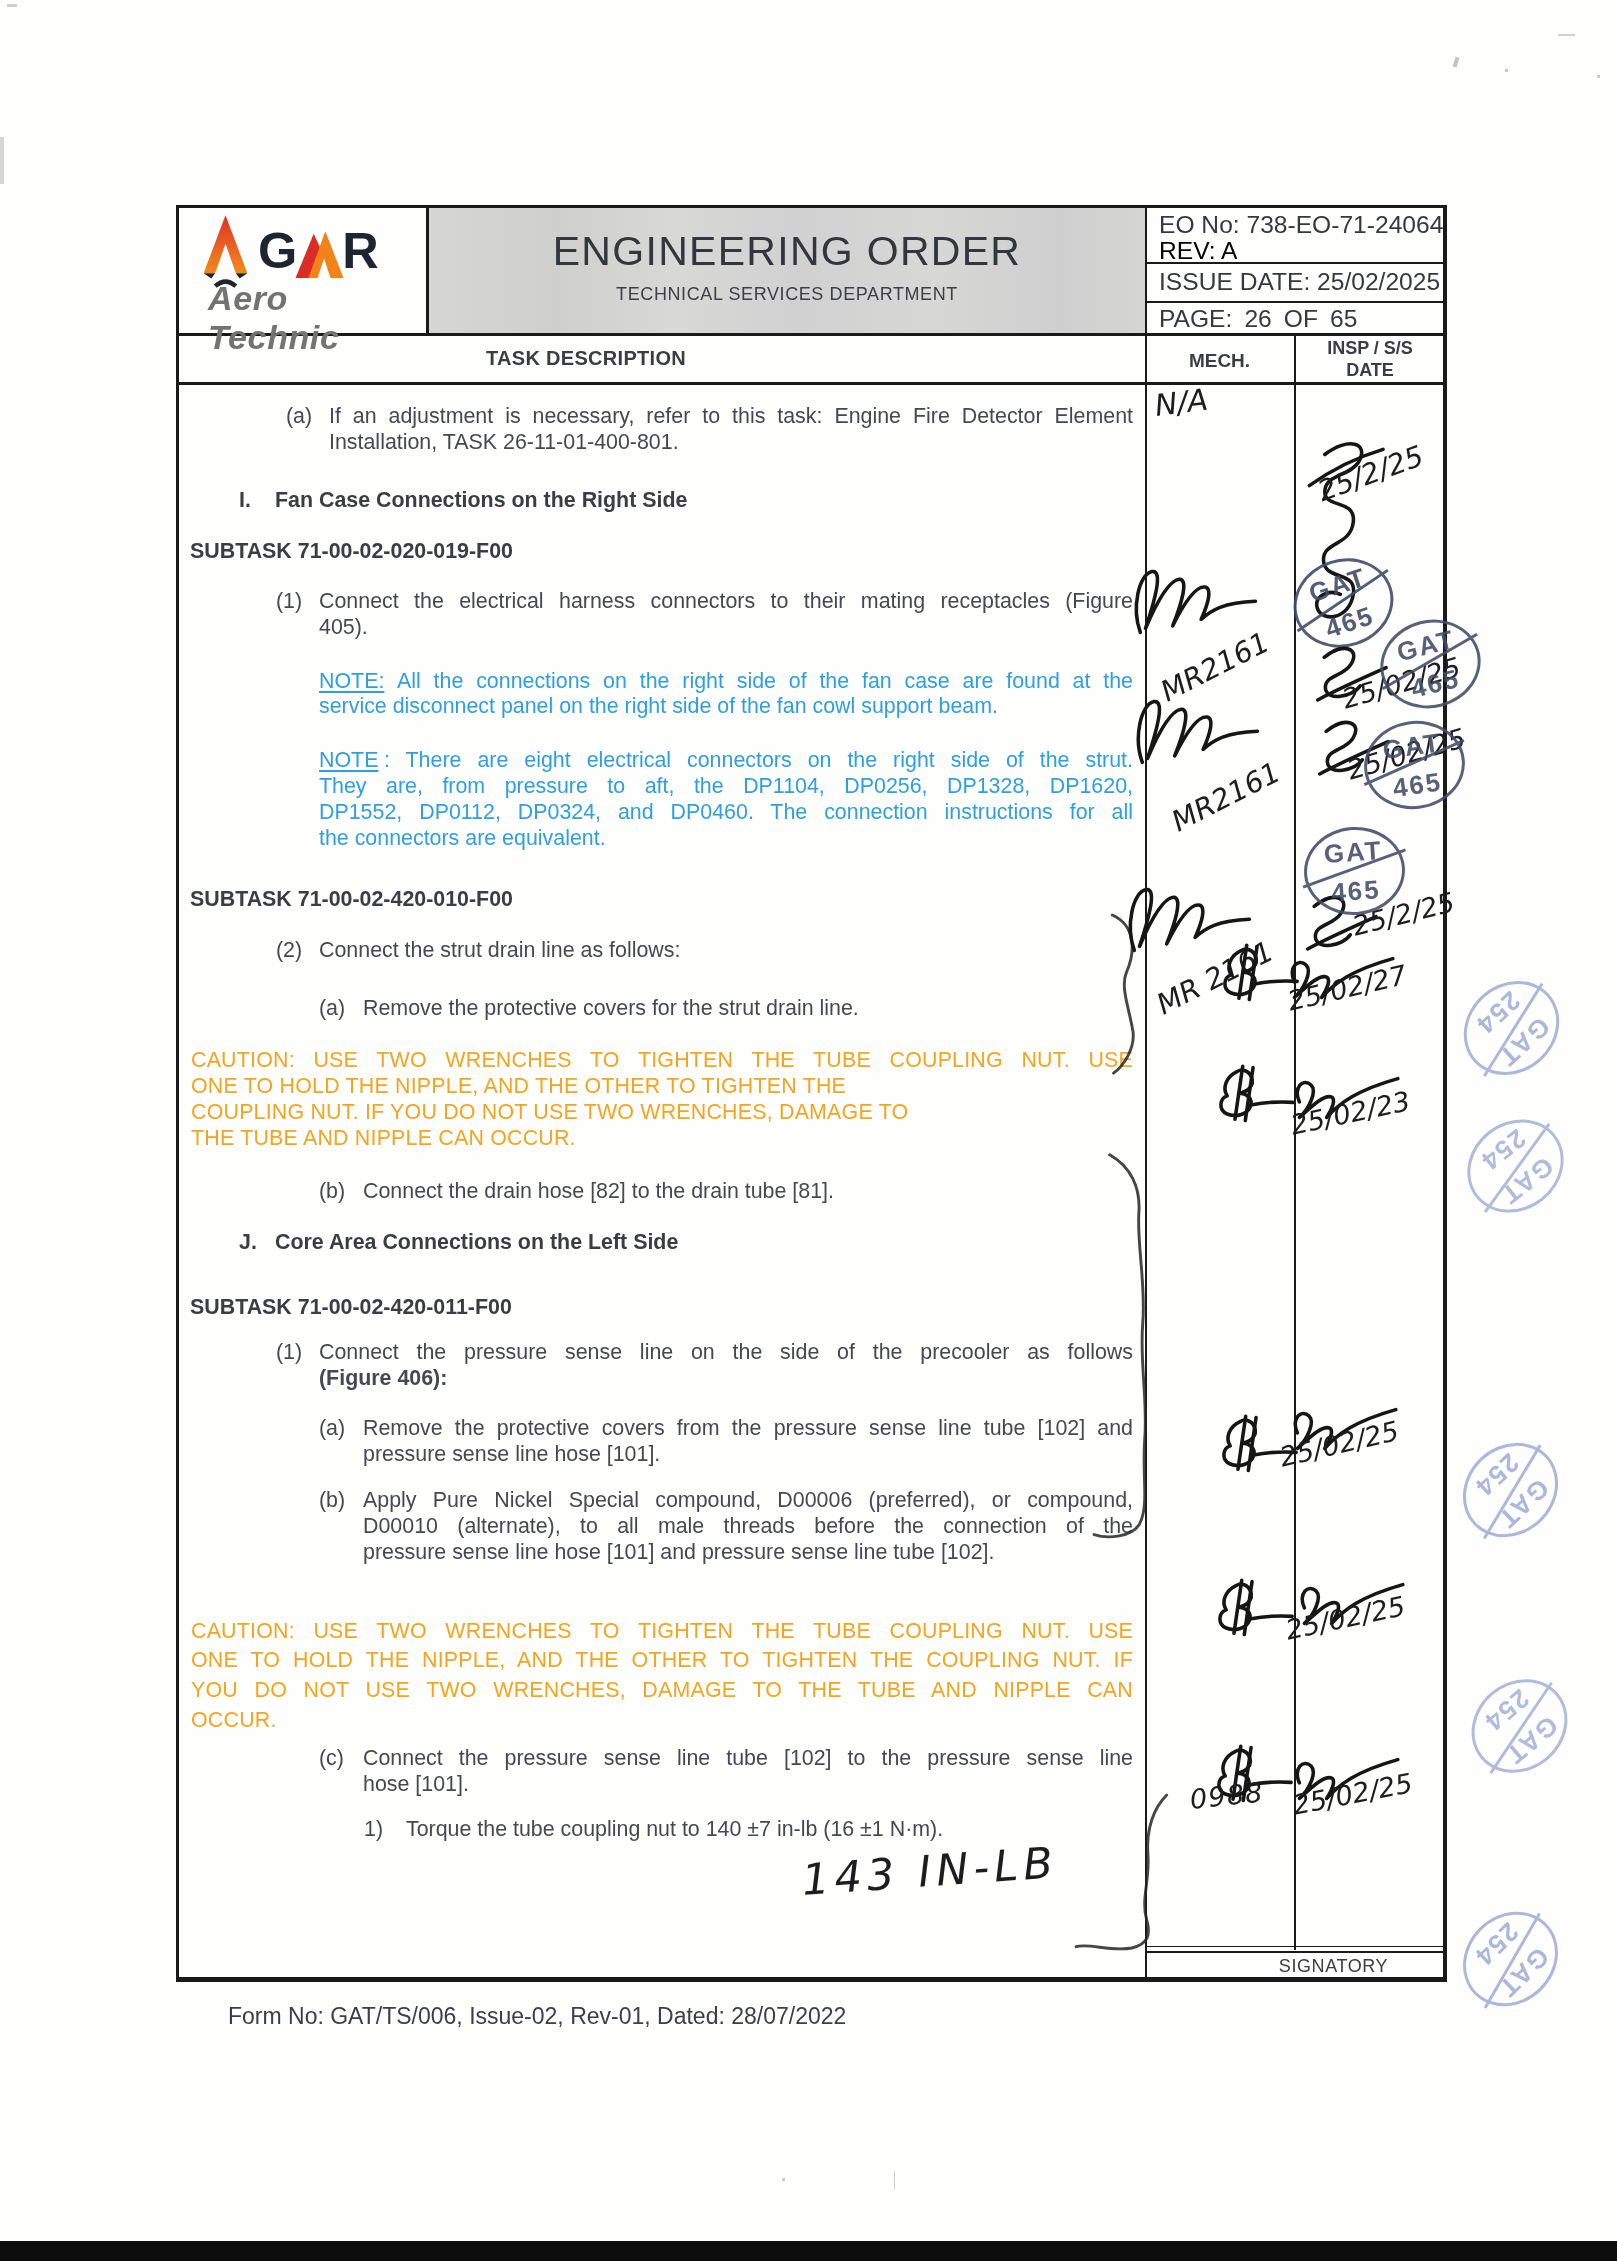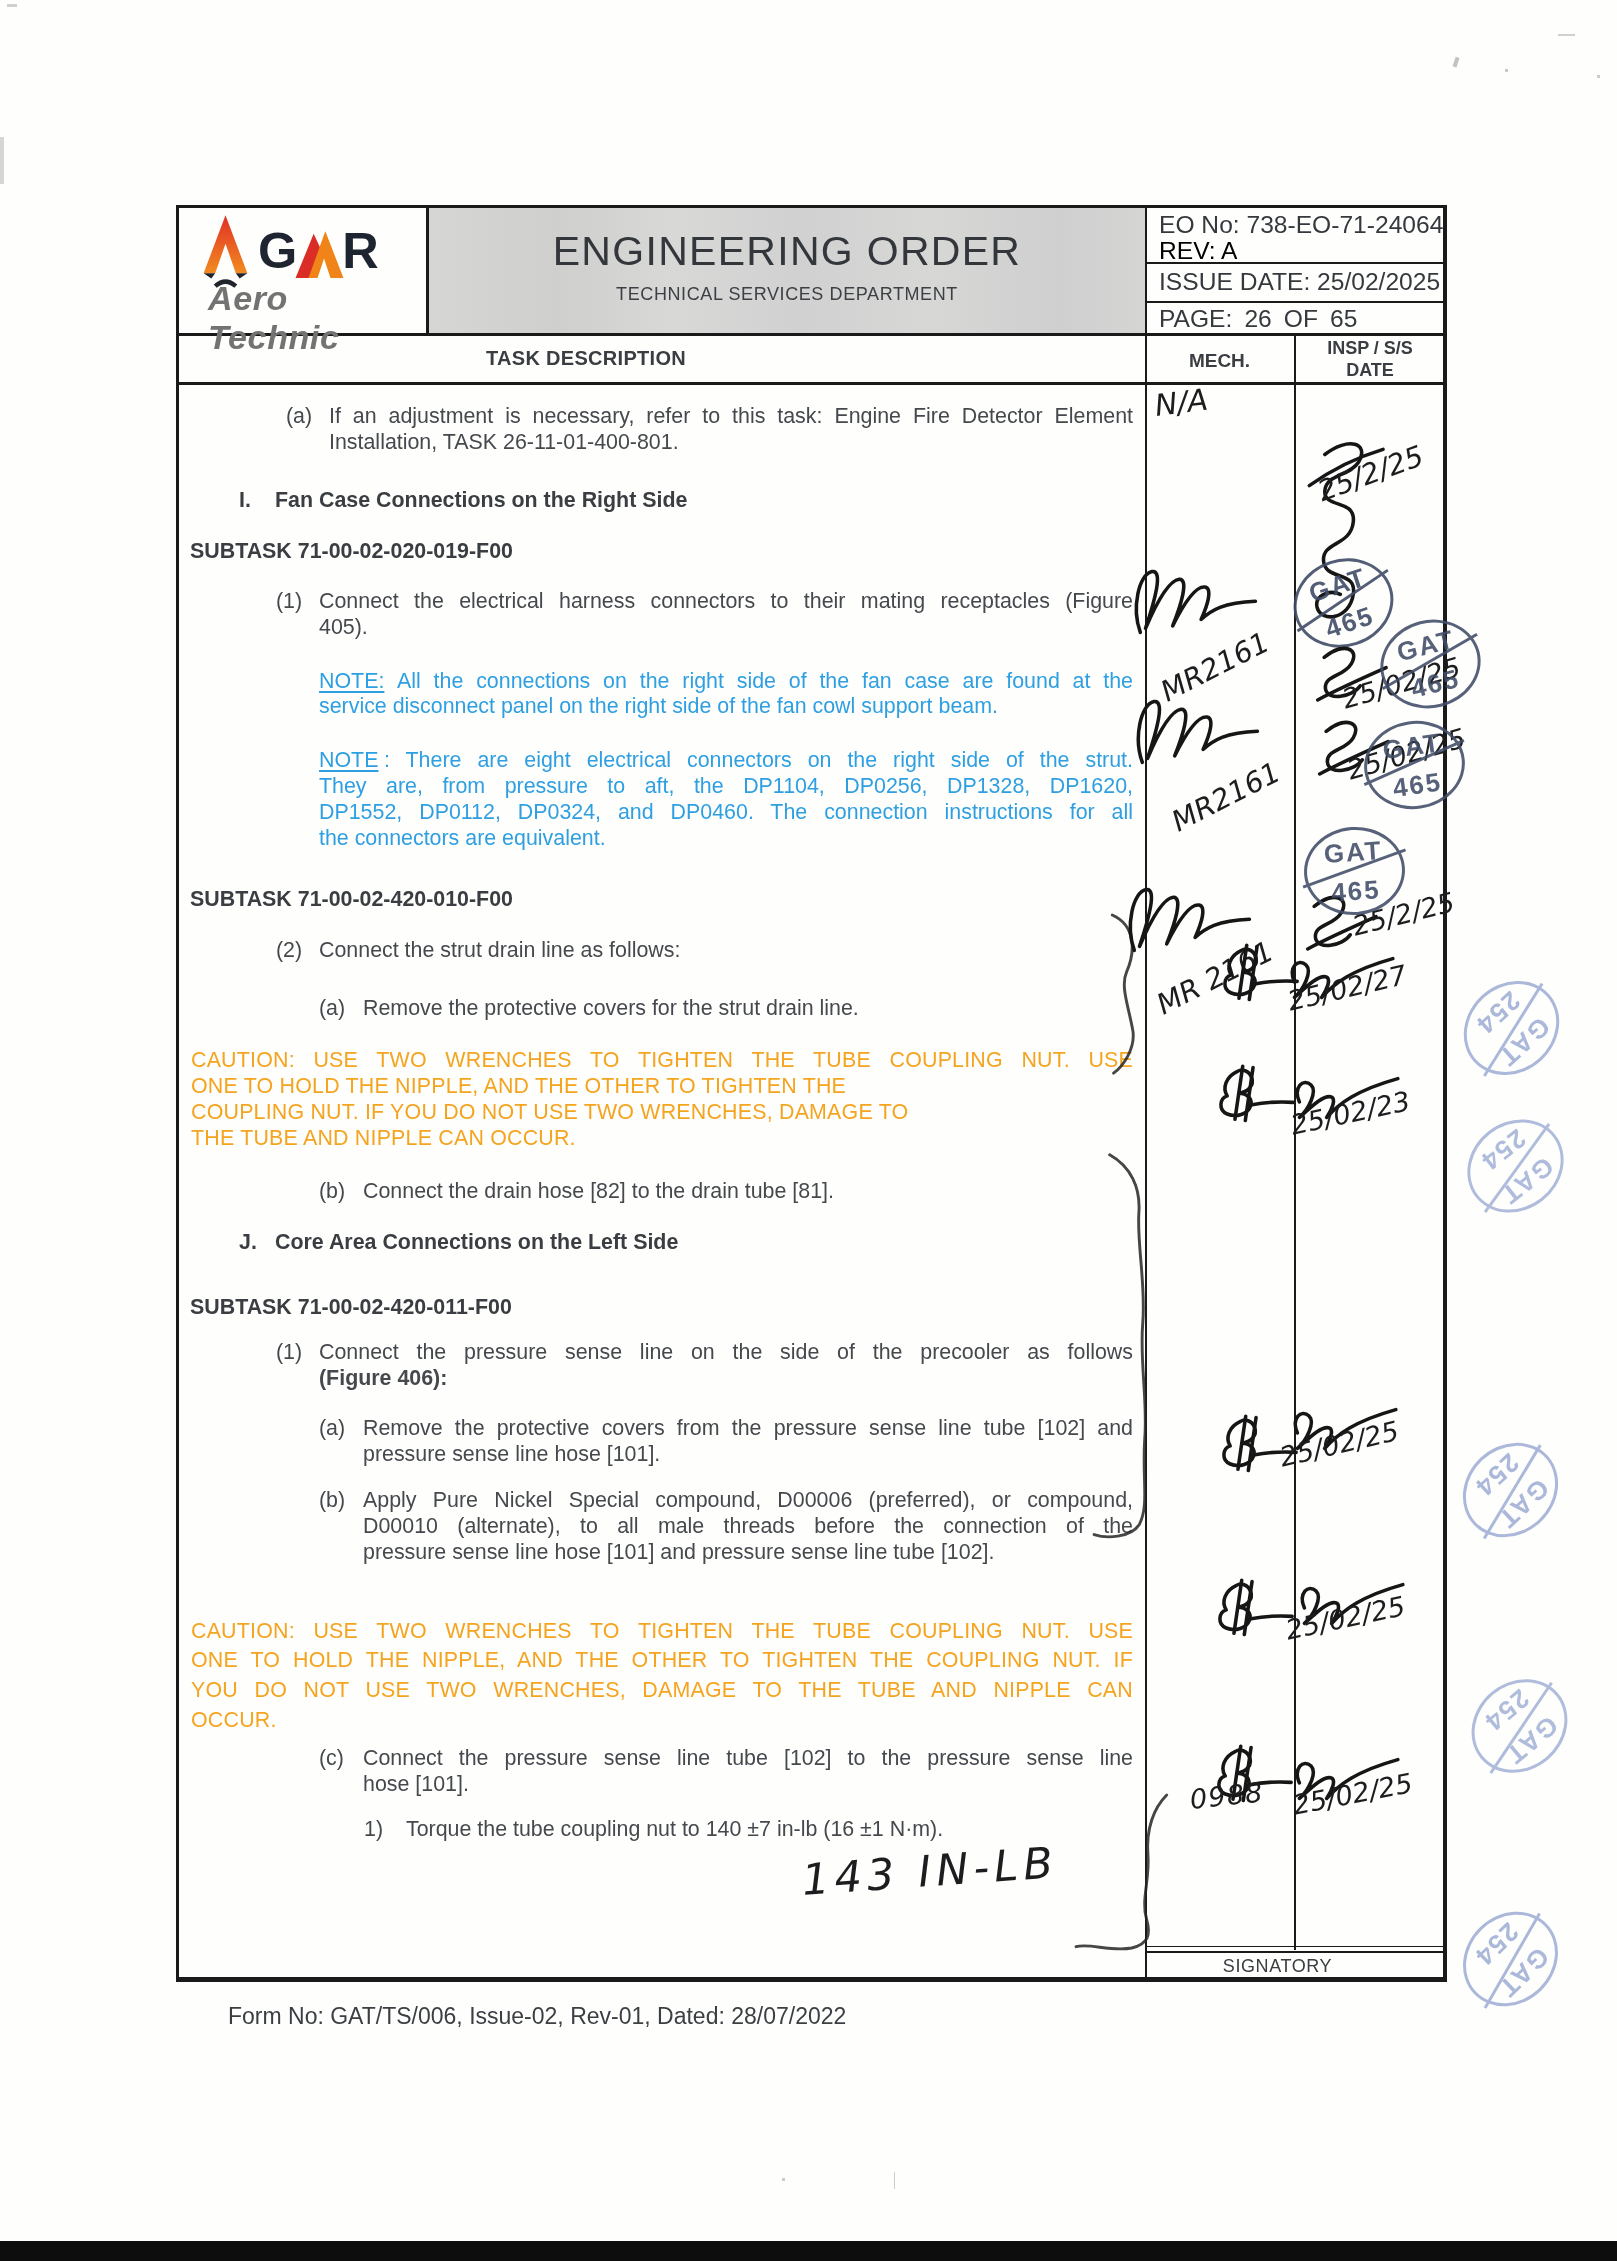--- a/index.html
+++ b/index.html
@@ -313,19 +313,19 @@
     <div class="stop">GAT</div>
       <div class="sbot">254</div>
   </div>
   <div class="stamp" style="left:1460px;top:1915px;color:#97a7d1;opacity:.8;transform:rotate(136deg);">
     <div class="rim"></div>
       <div class="bar"></div>
     <div class="stop">GAT</div>
       <div class="sbot">254</div>
   </div>
 
-  <div class="abs" style="left:1116px;top:1956px;width:299px;text-align:center;font-size:18px;color:#3a3d41;letter-spacing:0.6px;padding-left:12px;">SIGNATORY</div>
+  <div class="abs" style="left:1172px;top:1956px;width:299px;text-align:center;font-size:18px;color:#3a3d41;letter-spacing:0.6px;padding-left:12px;">SIGNATORY</div>
 
   <div class="abs" style="left:228px;top:2003px;font-size:23px;color:#3b3e43;">Form No: GAT/TS/006, Issue-02, Rev-01, Dated: 28/07/2022</div>
 
   <div class="abs" style="left:0;top:2241px;width:1618px;height:20px;background:#0d0d0d;"></div>
 </div>
 
 
 </body></html>

